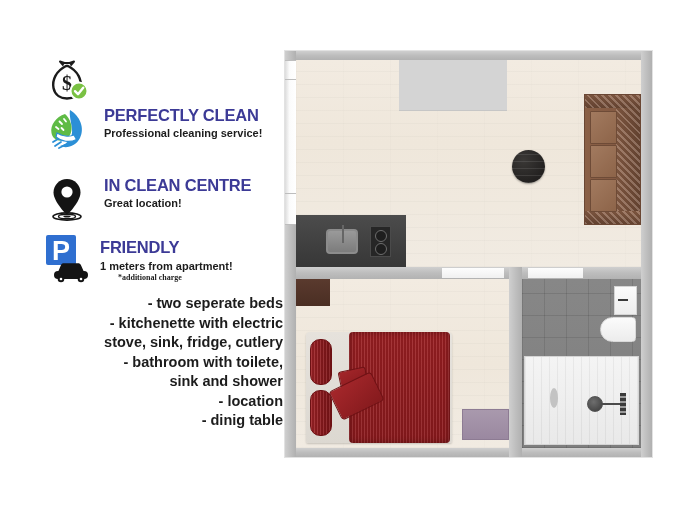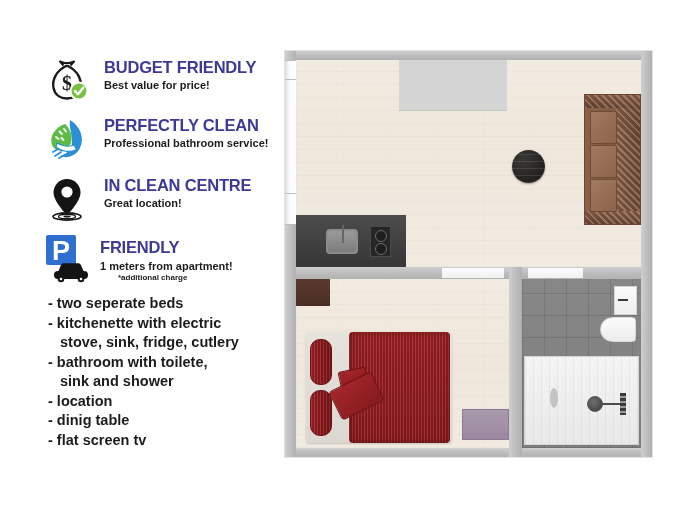--- a/index.html
+++ b/index.html
@@ -61,44 +61,46 @@
     white-space: nowrap;
   }
   .feature-note {
     font-size: 8px;
     font-weight: bold;
     color: #1c1c1c;
     line-height: 9px;
     margin-top: 0px;
     margin-left: 18px;
     white-space: nowrap;
+    font-family: Liberation Serif, serif;
   }
 
   #row-budget   { top: 58px; }
-  #row-clean    { top: 116px; }
+  #row-clean    { top: 106px; }
   #row-city     { top: 176px; }
   #row-parking  { top: 234px; }
 
   
   #row-parking .feature-text { left: 56px; top: 4px; width: 200px; }
   #row-parking .feature-sub  { margin-top: 3px; }
 
   
   #amenities {
     position: absolute;
     left: 48px;
     top: 294px;
     width: 235px;
     font-size: 14.5px;
     font-weight: bold;
     color: #1c1c1c;
     line-height: 19.5px;
   }
   #amenities .amenity-line {
     white-space: nowrap;
+    text-align: right;
   }
   #amenities .amenity-line.cont {
     padding-left: 12px;
   }
 
   
   #floorplan {
     position: absolute;
     left: 285px;
     top: 51px;
@@ -503,39 +505,35 @@
   <div class="feature-row" id="row-budget">
     <div class="feature-icon">
       <svg class="icon-svg" width="46" height="46" viewBox="0 0 46 46">
         <path d="M19.5 7.5 L16 3.5 L20.5 5 L25.5 5 L30 3.5 L26.5 7.5" fill="none" stroke="#1b1b1b" stroke-width="2" stroke-linejoin="round"></path>
         <path d="M22 8 C12 13 8 22 9.5 30 C11 37.5 17 40.5 23 40.5 C29 40.5 35 37.5 36.5 30 C38 22 34 13 24 8 Z" fill="#ffffff" stroke="#1b1b1b" stroke-width="2.4" stroke-linejoin="round"></path>
         <text x="23" y="32" font-family="'Liberation Serif', serif" font-size="20" font-weight="bold" text-anchor="middle" fill="#1b1b1b">$</text>
         <circle cx="35" cy="33" r="8.5" fill="#7ac143" stroke="#ffffff" stroke-width="2"></circle>
         <path d="M31 33.2 L34 36.2 L39.2 29.8" fill="none" stroke="#ffffff" stroke-width="2.4" stroke-linecap="round" stroke-linejoin="round"></path>
       </svg>
     </div>
-    <div class="feature-text">
-      <div class="feature-title">BUDGET FRIENDLY</div>
-      <div class="feature-sub">Best value for price!</div>
-    </div>
   </div>
 
   <div class="feature-row" id="row-clean">
     <div class="feature-icon">
       <svg class="icon-svg" width="46" height="46" viewBox="0 0 46 46">
         <path d="M26 4 C36 10 41 22 36 32 C32 40 23 43 16 40 C24 38 29 31 28 23 C27.3 16.5 25 9 26 4 Z" fill="#2b8fd6"></path>
         <path d="M21 8 C12 11 6 19 7.5 27 C8.6 33 14 36 20 34 C26 32 29 25 27 18 C25.6 13 23.5 10 21 8 Z" fill="#5fbb46"></path>
         <path d="M15.5 15.5 L18 18 M20 13 L22 15.5 M12 21 L14.5 23 M17.5 22 L19.5 24" stroke="#ffffff" stroke-width="1.8" stroke-linecap="round"></path>
         <path d="M13 27 C18 30 25 31 30 29 L32.5 33.5 C26 37 17 35.5 12 31 Z" fill="#ffffff" stroke="#2b8fd6" stroke-width="1.2"></path>
         <path d="M9 36 L14 33 M11 40 L17 36 M15 42 L21 39" stroke="#2b8fd6" stroke-width="1.8" stroke-linecap="round"></path>
       </svg>
     </div>
     <div class="feature-text">
       <div class="feature-title">PERFECTLY CLEAN</div>
-      <div class="feature-sub">Professional bathroom service!</div>
+      <div class="feature-sub">Professional cleaning service!</div>
     </div>
   </div>
 
   <div class="feature-row" id="row-city">
     <div class="feature-icon">
       <svg class="icon-svg" width="46" height="46" viewBox="0 0 46 46">
         <path d="M23 3 C15.5 3 9.5 9 9.5 16.5 C9.5 26 23 39 23 39 C23 39 36.5 26 36.5 16.5 C36.5 9 30.5 3 23 3 Z" fill="#141414"></path>
         <circle cx="23" cy="16" r="5.6" fill="#ffffff"></circle>
         <ellipse cx="23" cy="40.5" rx="14" ry="3.6" fill="none" stroke="#141414" stroke-width="1.6"></ellipse>
         <ellipse cx="23" cy="40.5" rx="8.5" ry="2.2" fill="none" stroke="#141414" stroke-width="1.4"></ellipse>
@@ -569,21 +567,20 @@
   </div>
 
   <div id="amenities">
     <div class="amenity-line">- two seperate beds</div>
     <div class="amenity-line">- kitchenette with electric</div>
     <div class="amenity-line cont">stove, sink, fridge, cutlery</div>
     <div class="amenity-line">- bathroom with toilete,</div>
     <div class="amenity-line cont">sink and shower</div>
     <div class="amenity-line">- location</div>
     <div class="amenity-line">- dinig table</div>
-    <div class="amenity-line">- flat screen tv</div>
   </div>
 </div>
 
 <div id="floorplan">
 
   <div id="living-room">
     <div id="living-rug"></div>
     <div id="coffee-table"></div>
 
     <div id="sofa">

